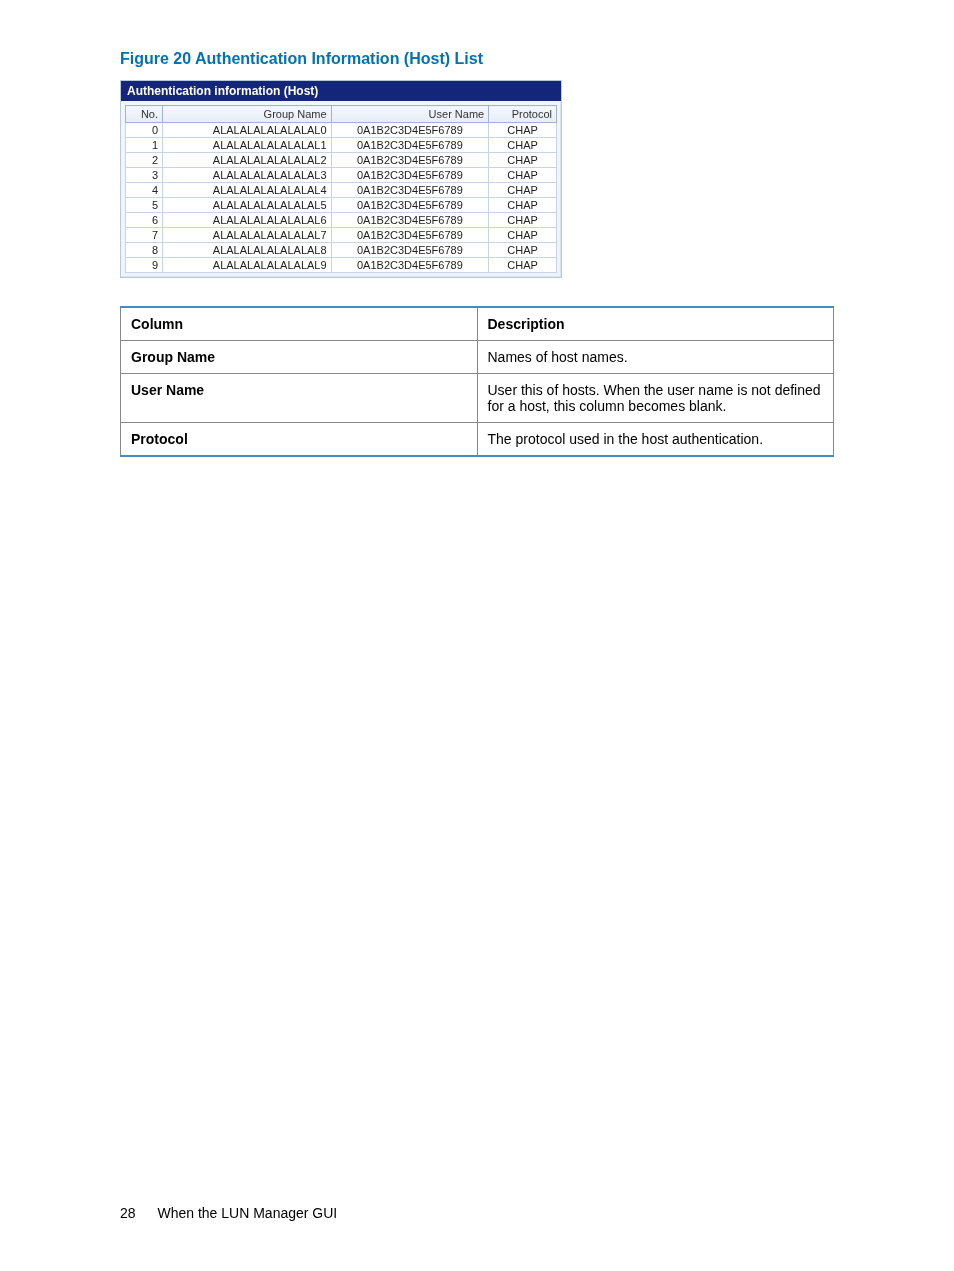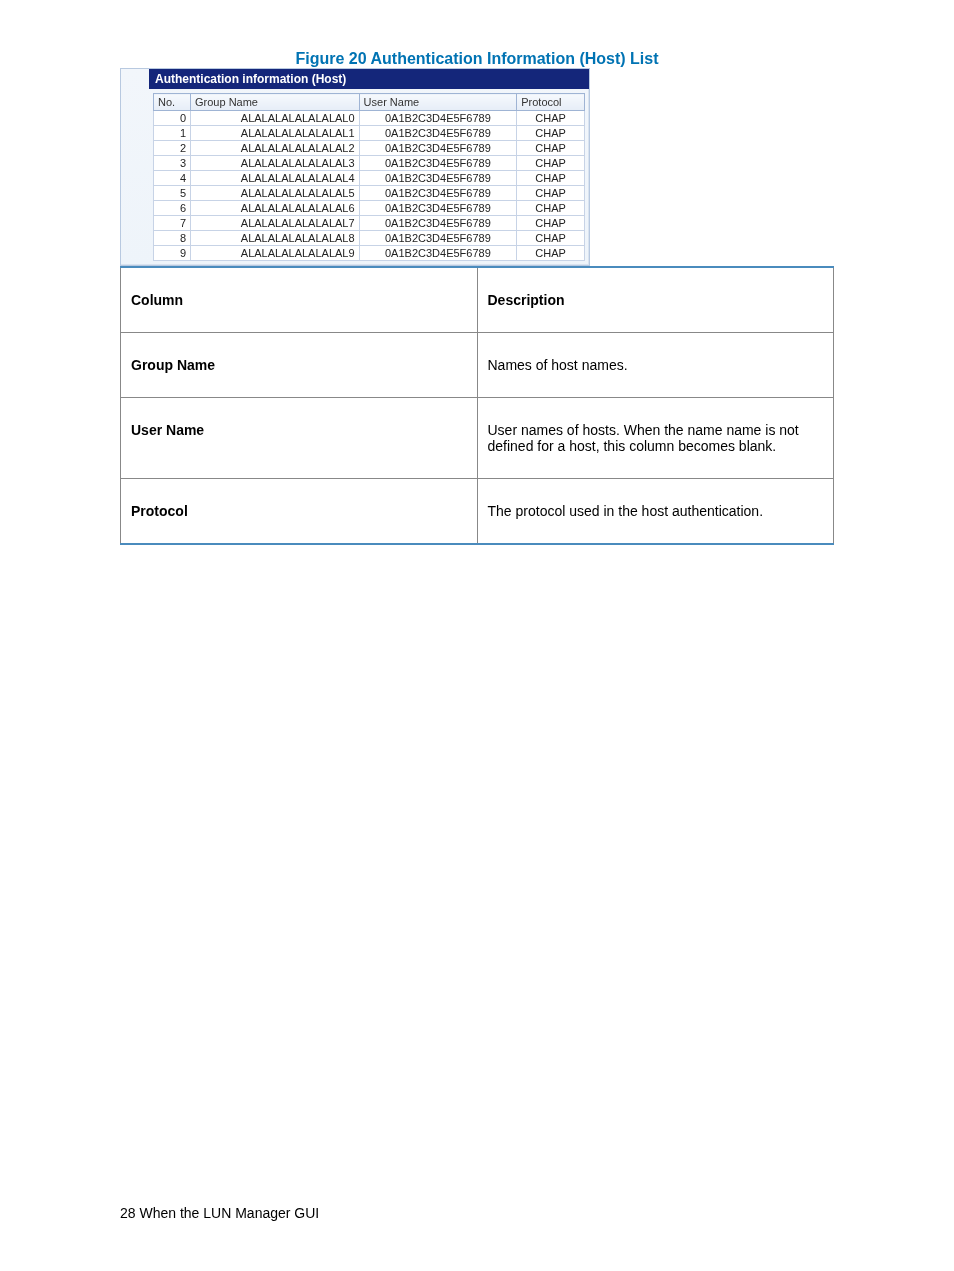--- a/index.html
+++ b/index.html
@@ -11,28 +11,28 @@
     background: #fff;
     width: 954px;
     height: 1271px;
     box-sizing: border-box;
     position: relative;
   }
   .figure-caption {
     color: #0073b3;
     font-weight: bold;
     font-size: 16px;
-    text-align: center;
+    margin-bottom: 12px;
   }
   .auth-panel {
     width: 440px;
     background: linear-gradient(#f2f6fb, #eef4fa);
     border: 1px solid #b8c9e0;
+    margin-bottom: 28px;
     box-shadow: inset -1px -1px 0 #d9e3f0;
-    padding-left: 28px;
   }
   .auth-title {
     background: #14267a;
     color: #fff;
     font-weight: bold;
     font-size: 12px;
     padding: 3px 6px;
   }
   .auth-body {
     padding: 4px;
@@ -42,21 +42,21 @@
     width: 100%;
     font-size: 11px;
     background: #fff;
   }
   table.auth-table th {
     background: linear-gradient(#f6f9fd, #e6edf7);
     border: 1px solid #9fb4d4;
     font-weight: normal;
     color: #333;
     padding: 2px 4px;
-    text-align: left;
+    text-align: right;
     font-size: 11px;
   }
   table.auth-table td {
     border: 1px solid #c7d3e6;
     padding: 1px 4px;
     color: #222;
     font-size: 11px;
     white-space: nowrap;
   }
   table.auth-table td.no { text-align: right; width: 28px; }
@@ -64,40 +64,40 @@
   table.auth-table td.group { text-align: right; }
 
   table.desc-table {
     border-collapse: collapse;
     width: 100%;
     border-top: 2px solid #4a8bbd;
     border-bottom: 2px solid #4a8bbd;
   }
   table.desc-table th, table.desc-table td {
     border: 1px solid #888;
-    padding: 24px 10px;
+    padding: 8px 10px;
     text-align: left;
     vertical-align: top;
     font-size: 14px;
   }
   table.desc-table th {
     font-weight: bold;
     width: 120px;
     background: #fff;
   }
   table.desc-table thead th {
     font-weight: bold;
   }
   .footer {
     position: absolute;
     bottom: 50px;
     left: 120px;
     font-size: 14px;
   }
-  .footer .pnum { }
+  .footer .pnum { margin-right: 18px; }
 </style>
 </head>
 <body>
 
 <div class="figure-caption">Figure 20 Authentication Information (Host) List</div>
 
 <div class="auth-panel">
   <div class="auth-title">Authentication information (Host)</div>
   <div class="auth-body">
     <table class="auth-table">
@@ -182,21 +182,21 @@
       <th>Description</th>
     </tr>
   </thead>
   <tbody id="desc-body">
       <tr>
         <th>Group Name</th>
         <td>Names of host names.</td>
       </tr>
       <tr>
         <th>User Name</th>
-        <td>User names of hosts. When the name name is not defined for a host, this column becomes blank.</td>
+        <td>User this of hosts. When the user name is not defined for a host, this column becomes blank.</td>
       </tr>
       <tr>
         <th>Protocol</th>
         <td>The protocol used in the host authentication.</td>
       </tr>
     </tbody>
 </table>
 
 <div class="footer">
   <span class="pnum">28</span>

